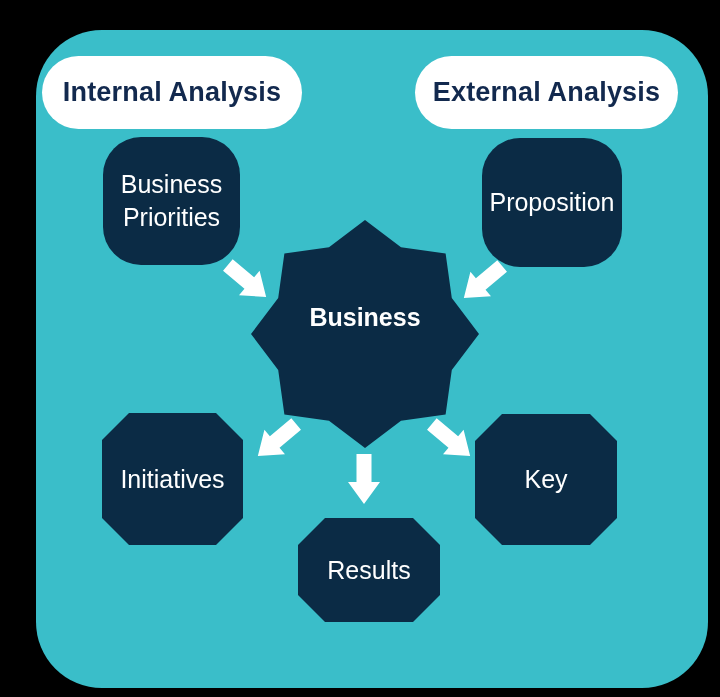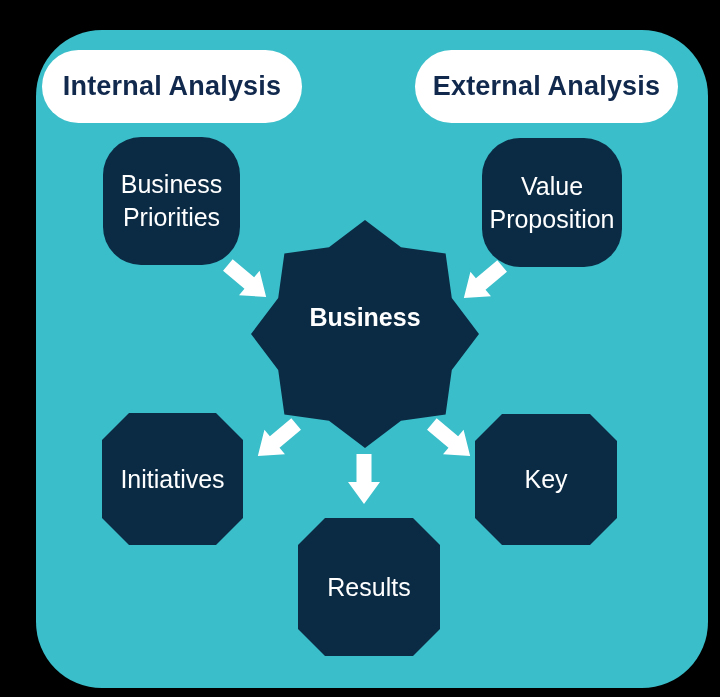--- a/index.html
+++ b/index.html
@@ -24,20 +24,21 @@
   }
   .pill {
     position: absolute;
     background: #ffffff;
     border-radius: 40px;
     display: flex; align-items: center; justify-content: center;
     color: #12294e;
     font-weight: bold;
     font-size: 27px;
     letter-spacing: 0.2px;
+    margin-top: 6px;
   }
   .pill.internal { left: 42px;  top: 50px; width: 260px; height: 73px; }
   .pill.external { left: 415px; top: 50px; width: 263px; height: 73px; justify-content: center; }
   .navy-box {
     position: absolute;
     background: #0b2b45;
     border-radius: 38px;
     display: flex; flex-direction: column;
     align-items: center; justify-content: center;
     color: #ffffff;
@@ -55,21 +56,21 @@
                        27px 100%, 0 calc(100% - 27px), 0 27px);
     display: flex; flex-direction: column;
     align-items: center; justify-content: center;
     color: #ffffff;
     font-size: 25px;
     line-height: 33px;
     text-align: center;
   }
   .octagon.initiatives { left: 102px; top: 413px; width: 141px; height: 132px; text-align: center; }
   .octagon.activities  { left: 475px; top: 414px; width: 142px; height: 131px; }
-  .octagon.results     { left: 298px; top: 518px; width: 142px; height: 138px; }
+  .octagon.results     { left: 298px; top: 518px; width: 142px; height: 104px; }
   .center-label {
     position: absolute;
     left: 245px; top: 300px; width: 240px;
     color: #ffffff;
     font-weight: bold;
     font-size: 25px;
     line-height: 34px;
     text-align: center;
   }
   .star-shape { fill: #0b2b45; }
@@ -98,21 +99,20 @@
   <div class="pill external">
     <span>External Analysis</span>
   </div>
 
   <div class="navy-box priorities">
     <div>Business</div>
     <div>Priorities</div>
   </div>
 
   <div class="navy-box proposition">
-    <div>Value</div>
     <div>Proposition</div>
   </div>
 
   <div class="center-label">
     <div>Business</div>
   </div>
 
   <div class="octagon initiatives">
     <div>Initiatives</div>
   </div>

